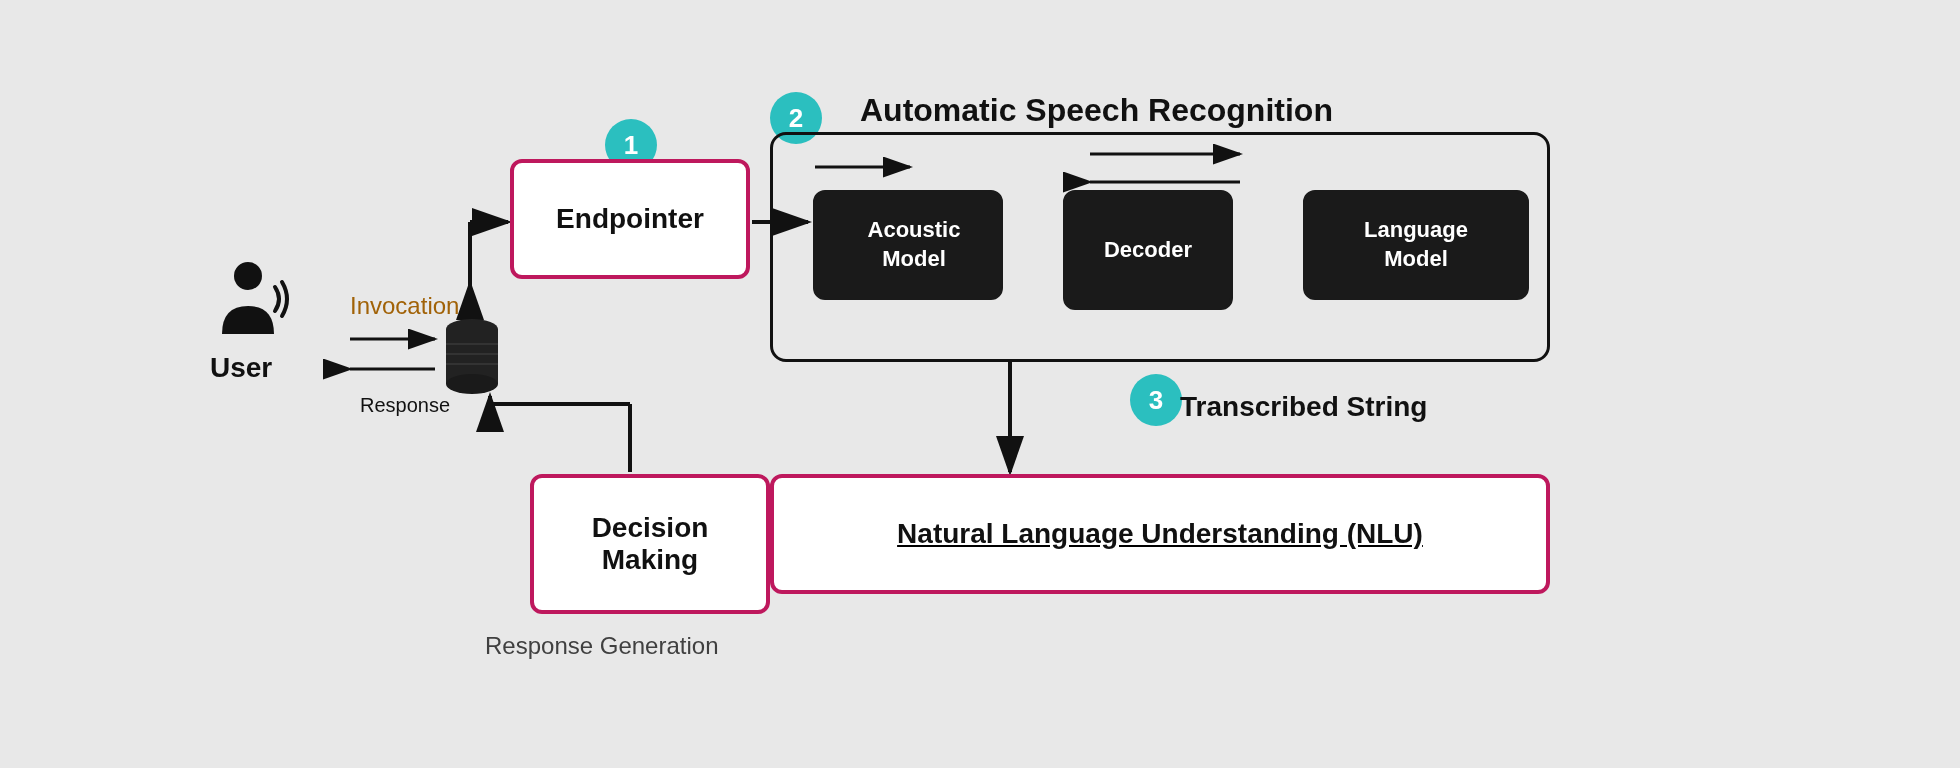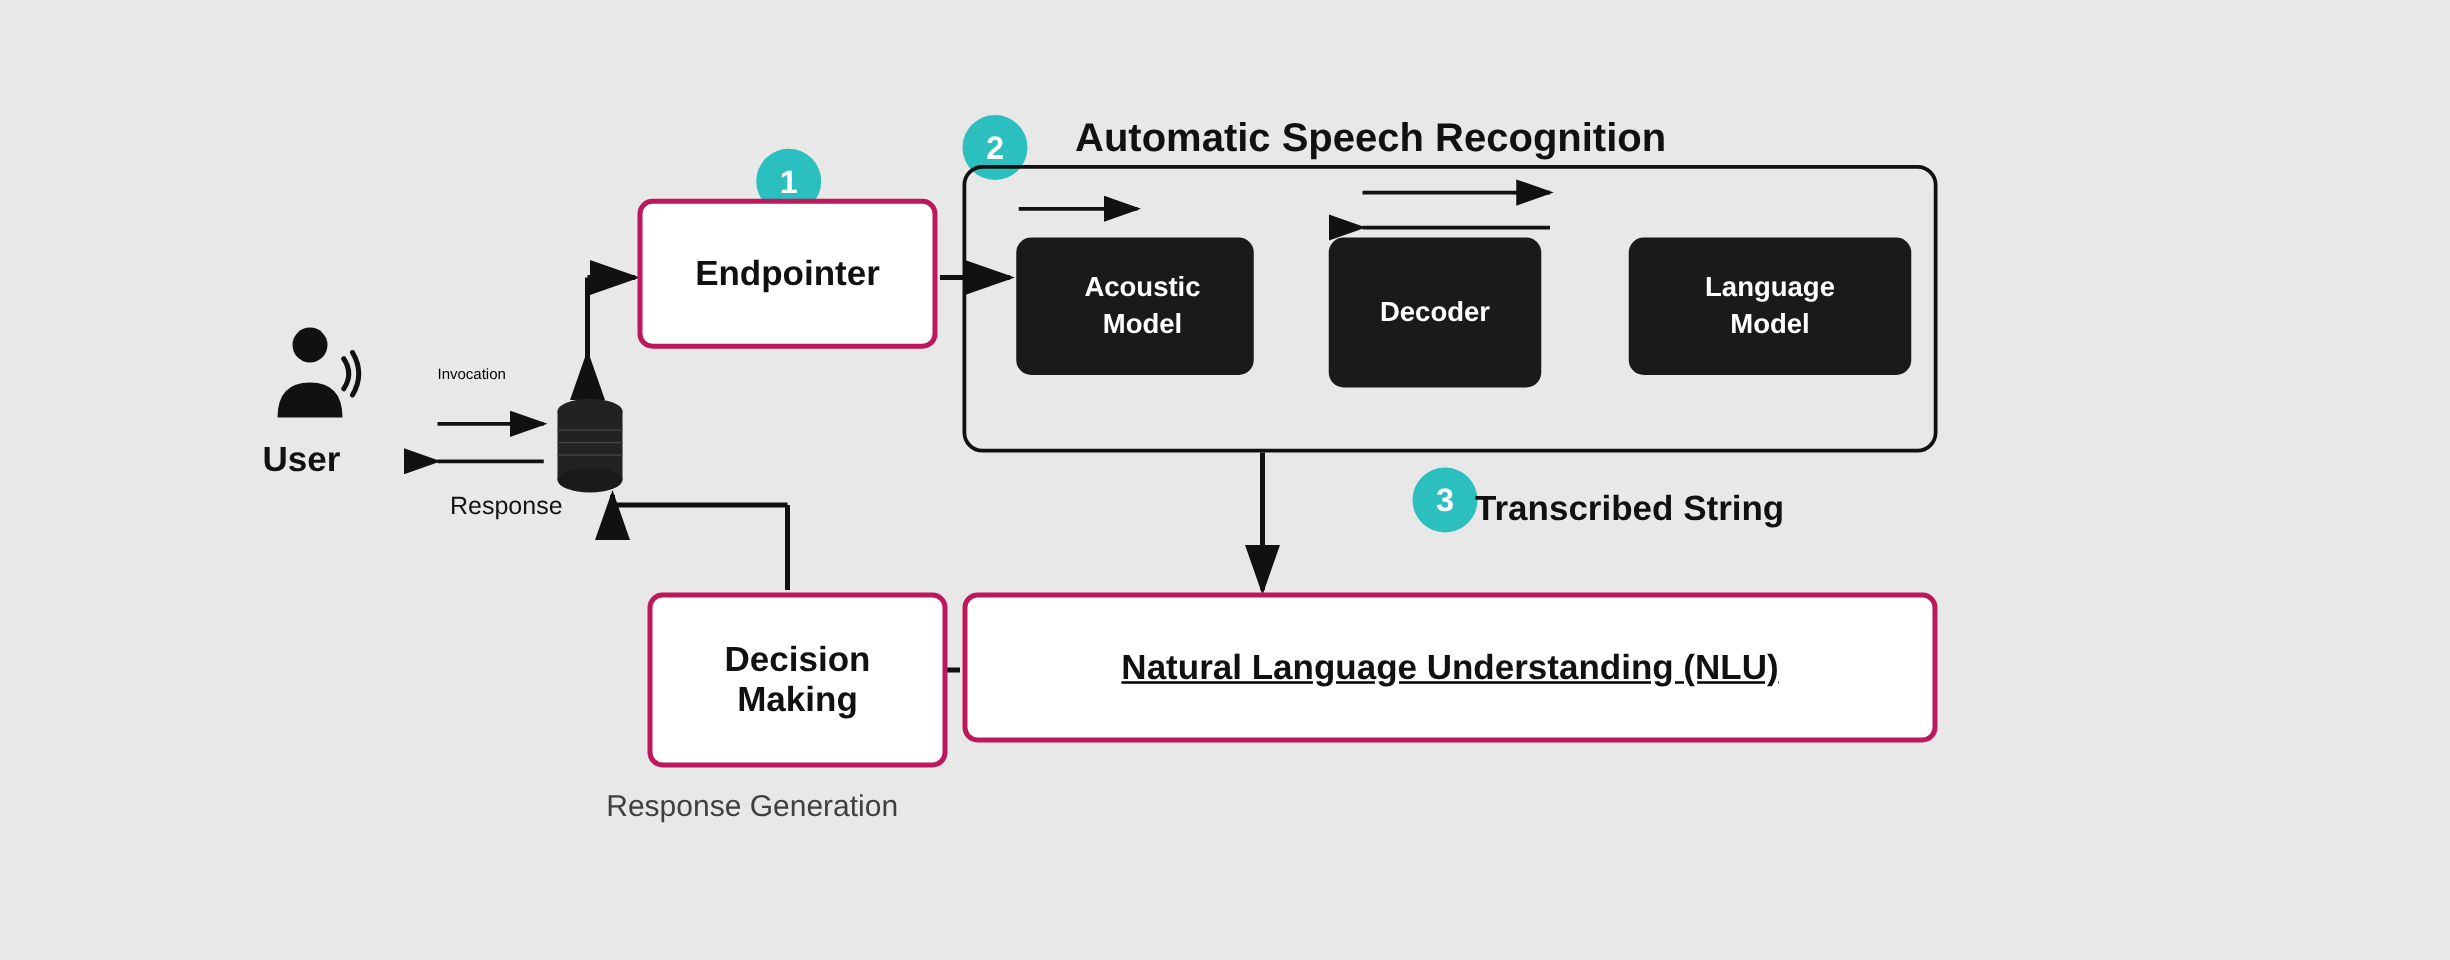--- a/index.html
+++ b/index.html
@@ -52,22 +52,22 @@
       display: flex;
       flex-direction: column;
       align-items: center;
     }
 
     
     .invocation-label {
       position: absolute;
       left: 170px;
       top: 238px;
-      font-size: 12px;
-      color: #000000;
+      font-size: 24px;
+      color: #a16207;
     }
 
     .response-label {
       position: absolute;
       left: 180px;
       top: 340px;
       font-size: 20px;
       color: #111;
     }
 
@@ -182,21 +182,21 @@
     .nlu-box {
       left: 590px;
       top: 420px;
       width: 780px;
       height: 120px;
       text-decoration: underline;
     }
 
     
     .decision-box {
-      left: 338px;
+      left: 350px;
       top: 420px;
       width: 240px;
       height: 140px;
     }
 
     
     .transcribed-label {
       position: absolute;
       left: 1000px;
       top: 335px;

